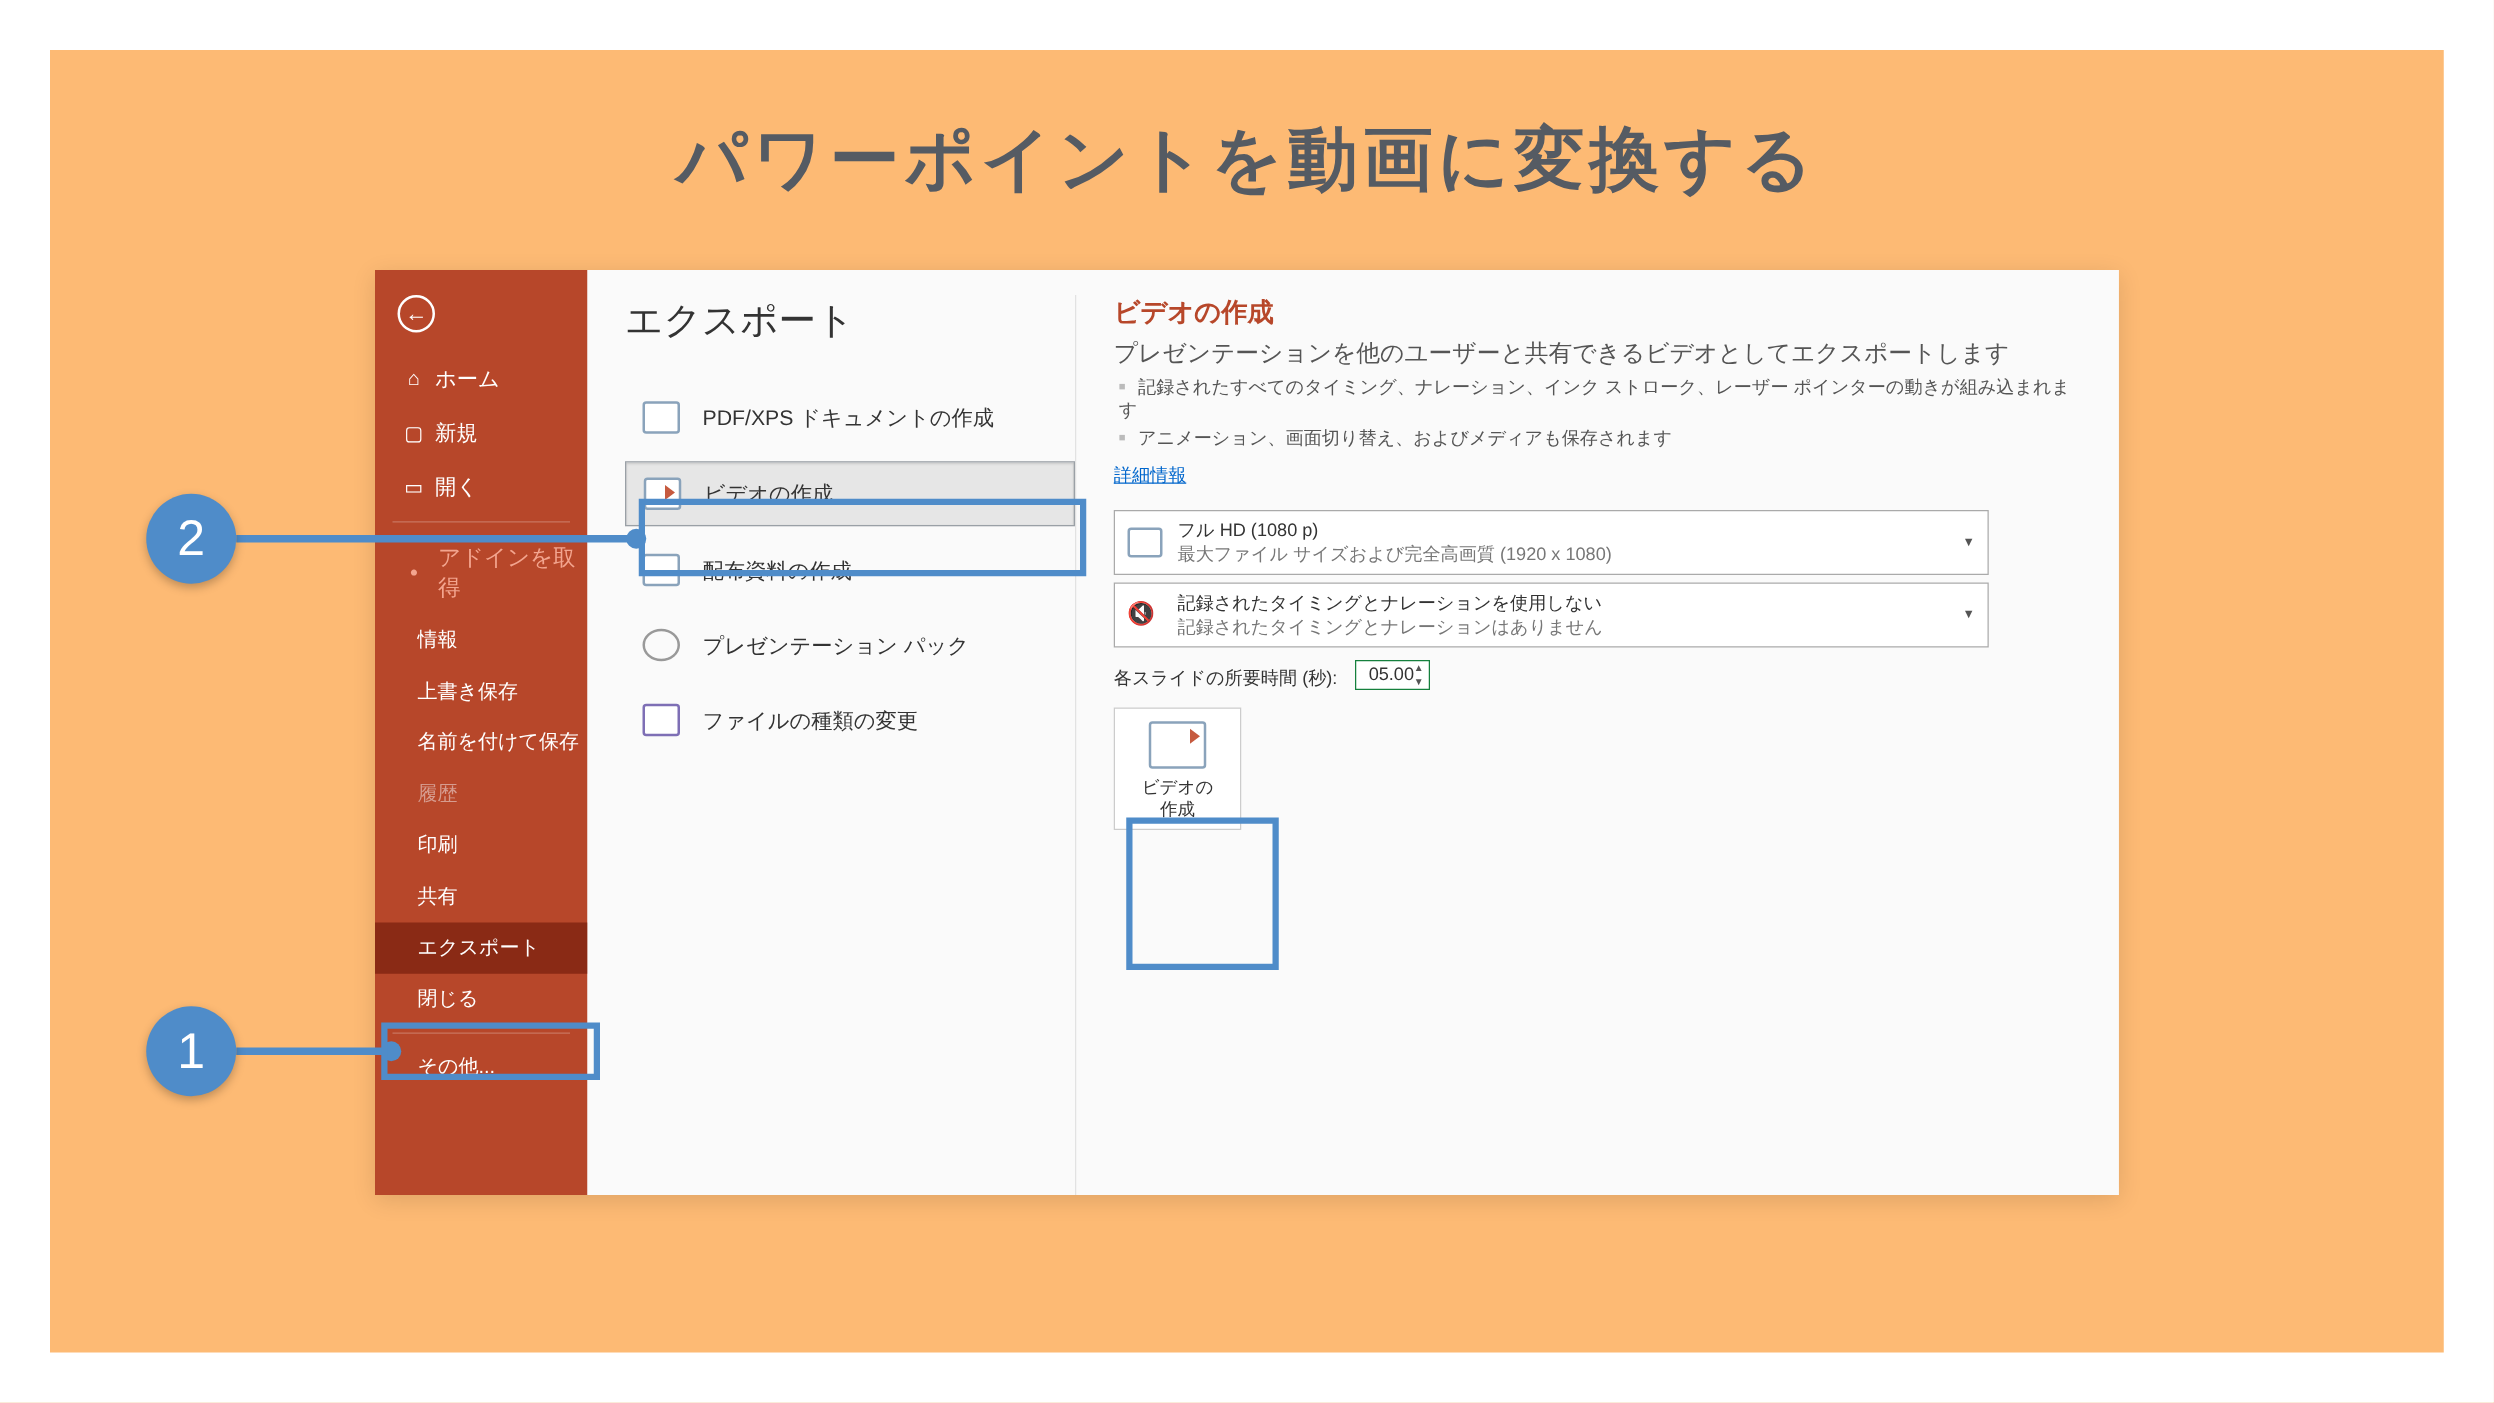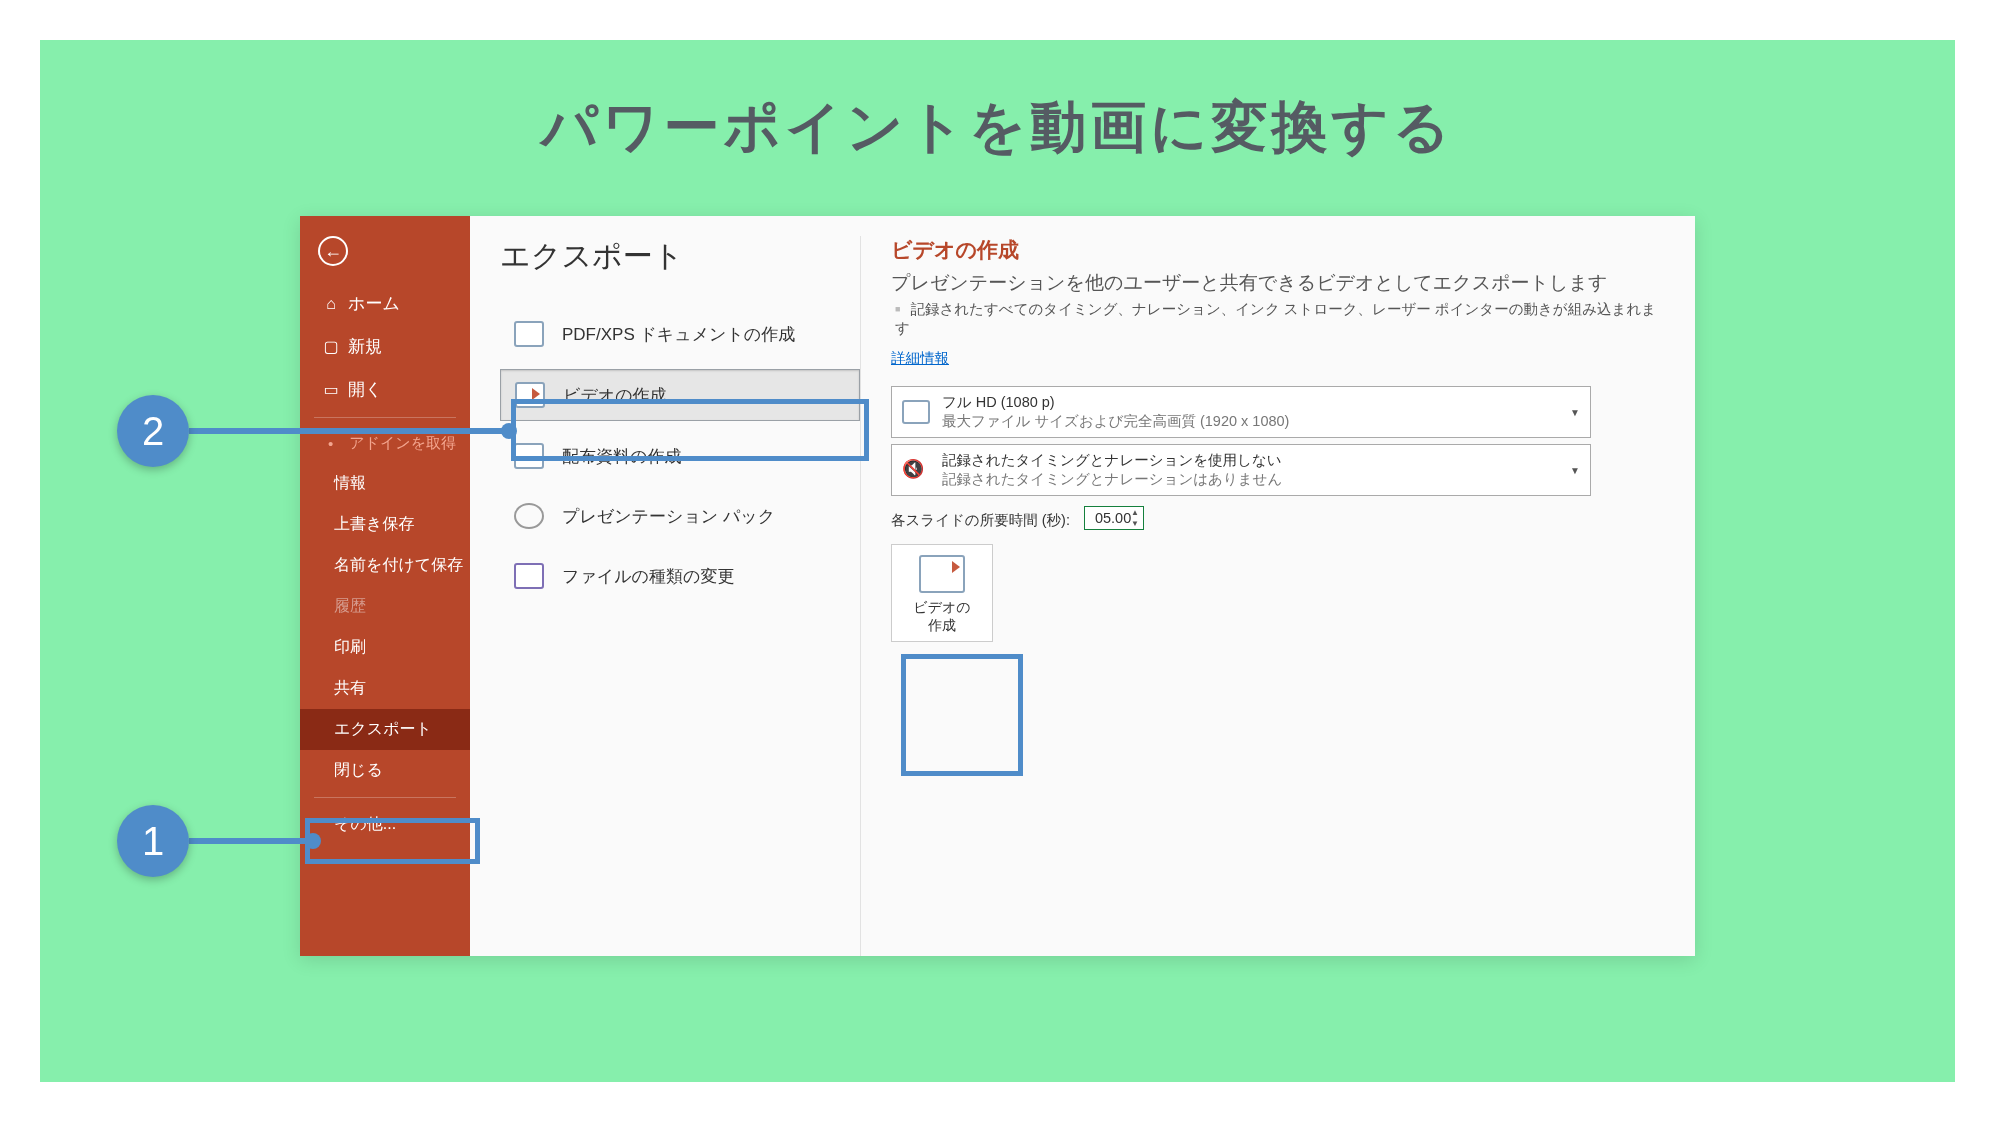--- a/index.html
+++ b/index.html
@@ -11,21 +11,21 @@
     overflow: hidden;
   }
   .slide {
     width: 1995px;
     height: 1122px;
     background: #fff;
     position: relative;
     padding: 40px;
   }
   .slide-inner {
-    background: #86efac;
+    background: #fdba74;
     width: 100%;
     height: 100%;
     padding: 50px 0 60px 0;
   }
   .title {
     text-align: center;
     font-size: 56px;
     font-weight: 700;
     color: #555b63;
     letter-spacing: 4px;
@@ -55,21 +55,21 @@
     font-size: 18px;
   }
   .nav-item {
     padding: 10px 6px 10px 22px;
     font-size: 17px;
     display: flex; align-items: center; gap: 8px;
     cursor: pointer;
   }
   .nav-item .ic { width: 18px; display:inline-block; text-align:center; font-size:16px; }
   .nav-sep { border-top: 1px solid rgba(255,255,255,.25); margin: 6px 14px; }
-  .nav-item.addin { color: #f3a58f; font-size: 15px; padding-left: 28px; }
+  .nav-item.addin { color: #f3a58f; font-size: 18px; padding-left: 28px; }
   .nav-item.addin::before{content:"•"; color:#f3a58f; margin-right:8px;}
   .nav-item.sub { font-size: 16px; padding-left: 34px; align-items: flex-end; }
   .nav-item.disabled { color: #d69c8f; }
   .nav-item.export { background: #8a2a15; }
   
   .backstage {
     flex: 1;
     display: flex;
     background: #fafafa;
     padding: 20px 0 0 30px;
@@ -249,20 +249,21 @@
           <div class="ex-item">
               <span class="ex-ic ic-file"></span>
               <span>ファイルの種類の変更</span>
             </div>
         </div>
 
         <div class="detail">
           <h3>ビデオの作成</h3>
           <div class="desc">プレゼンテーションを他のユーザーと共有できるビデオとしてエクスポートします</div>
           <div class="bullet">記録されたすべてのタイミング、ナレーション、インク ストローク、レーザー ポインターの動きが組み込まれます</div>
+          <div class="bullet">アニメーション、画面切り替え、およびメディアも保存されます</div>
           <a class="link">詳細情報</a>
 
           <div class="dd">
             <span class="dd-ic ic-hd"></span>
             <span class="dd-txt">
               <span>フル HD (1080 p)</span>
               <span style="color:#777;">最大ファイル サイズおよび完全高画質 (1920 x 1080)</span>
             </span>
             <span class="caret">▼</span>
           </div>

